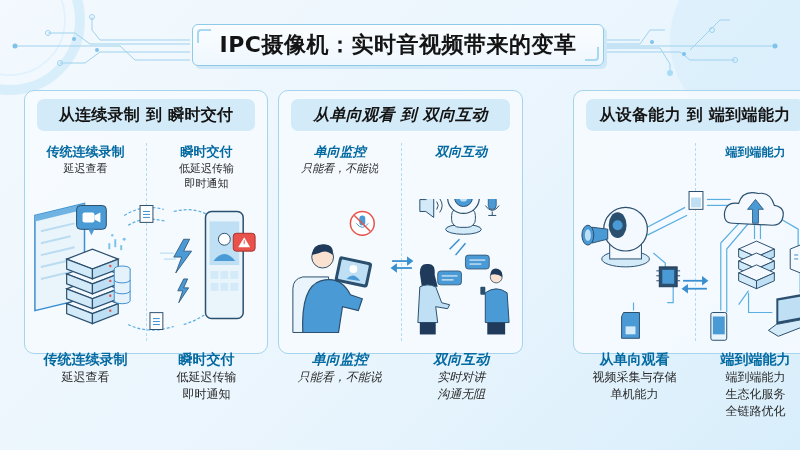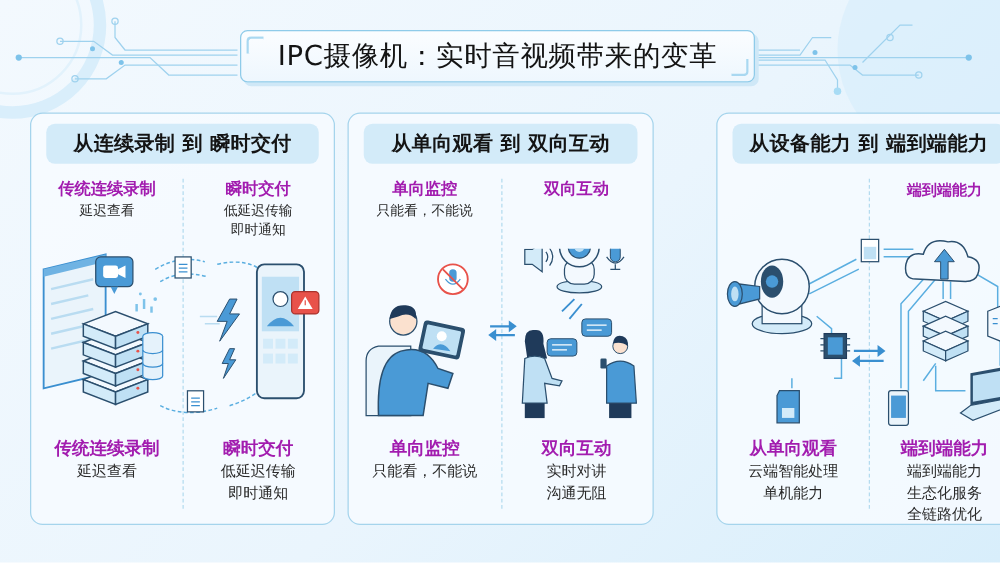--- a/index.html
+++ b/index.html
@@ -13,45 +13,45 @@
   .bg-deco { position:absolute; left:0; top:0; width:800px; height:450px; pointer-events:none; }
   .title-box {
     position:absolute; left:192px; top:24px; width:412px; height:42px;
     background: linear-gradient(180deg,#fbfdff 0%, #eef7fe 100%);
     border:1.5px solid #8fcbe9; border-radius:6px;
     box-shadow: 3px 3px 0 #cfe8f7;
     display:flex; align-items:center; justify-content:center;
   }
   .title-box .corner-tl { position:absolute; left:4px; top:4px; width:14px; height:14px; border-left:2px solid #a9d8f1; border-top:2px solid #a9d8f1; border-radius:4px 0 0 0; }
   .title-box .corner-br { position:absolute; right:4px; bottom:4px; width:14px; height:14px; border-right:2px solid #a9d8f1; border-bottom:2px solid #a9d8f1; border-radius:0 0 4px 0; }
-  .title-text { font-size:22px; font-weight:normal; letter-spacing:0.5px; color:#141414; }
+  .title-text { font-size:22px; font-weight:bold; letter-spacing:0.5px; color:#141414; }
 
   .panel {
-    position:absolute; top:90px; height:330px;
+    position:absolute; top:90px; height:264px;
     background: rgba(246,251,255,0.88);
     border:1.5px solid #a5d4ec; border-radius:10px;
   }
   .panel-1 { left:24px; width:244px; }
-  .panel-2 { left:278px; width:245px; }
+  .panel-2 { left:278px; width:245px;font-style:italic; }
   .panel-3 { left:533px; width:244px;margin-left:40px; }
 
   .panel-header {
     position:absolute; left:12px; right:12px; top:8px; height:32px;
     background:#d3ebf9; border-radius:7px;
     display:flex; align-items:center; justify-content:center;
     font-size:16px; font-weight:bold; color:#141414; letter-spacing:0.3px;
   }
   .divider {
     position:absolute; left:50%; top:52px; bottom:12px; width:0;
     border-left:1.5px dashed #b4dbef;
   }
   .col { position:absolute; width:50%; text-align:center; }
   .col.left { left:0; }
   .col.right { left:50%; }
-  .col .h { font-size:13px; font-weight:bold; color:#a21caf; line-height:18px; }
+  .col .h { font-size:13px; font-weight:bold; color:#0369a1; line-height:18px; }
   .col .s { font-size:11px; color:#2a2a2a; line-height:15px; }
   .col.top { top:52px; }
   .col.bottom { top:258px; }
   .col.bottom .h { font-size:14px; line-height:20px; }
   .col.bottom .s { font-size:12px; line-height:17px; }
 
   .illus { position:absolute; left:0; top:108px; width:100%; height:140px; }
 </style>
 </head>
 <body>
@@ -433,21 +433,21 @@
 
     <g>
       <path d="M204 136 L236 130 V156 L204 162 Z" fill="#2b4f6e"></path>
       <path d="M206 138 L234 133 V154 L206 159 Z" fill="#bfe0f4"></path>
       <path d="M196 168 L204 162 L236 156 L242 160 L206 174 Z" fill="#d3ebf9" stroke="#2b4f6e" stroke-width="1"></path>
     </g>
   </svg>
 
   <div class="col left bottom">
     <div class="h">从单向观看</div>
-    <div class="s">云端智能处理</div>
+    <div class="s">视频采集与存储</div>
     <div class="s">单机能力</div>
   </div>
   <div class="col right bottom">
     <div class="h">端到端能力</div>
     <div class="s">端到端能力</div>
     <div class="s">生态化服务</div>
     <div class="s">全链路优化</div>
   </div>
 </div>
 

